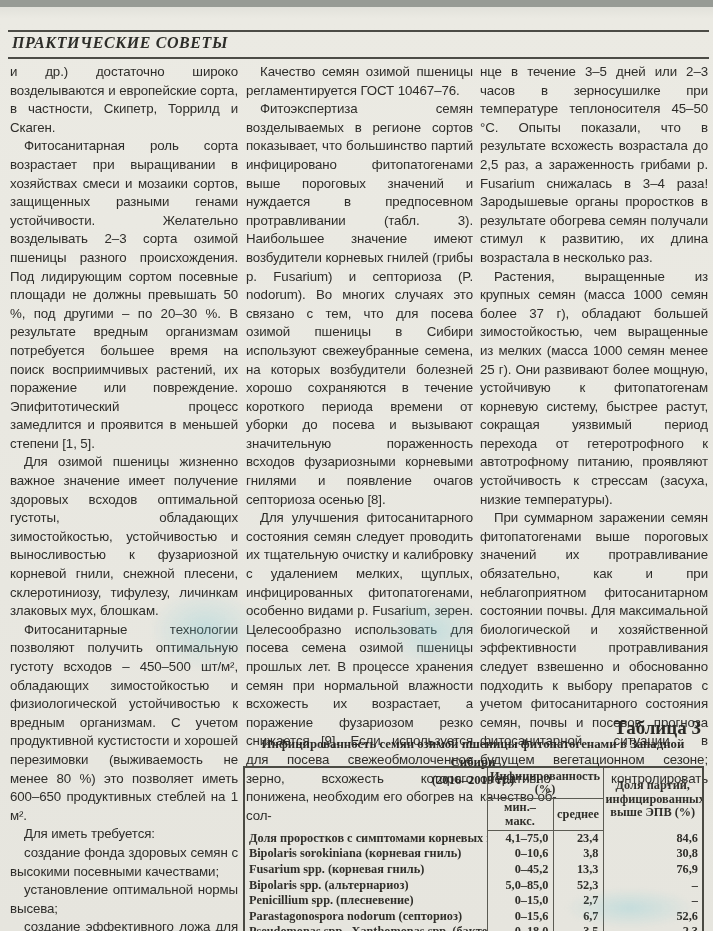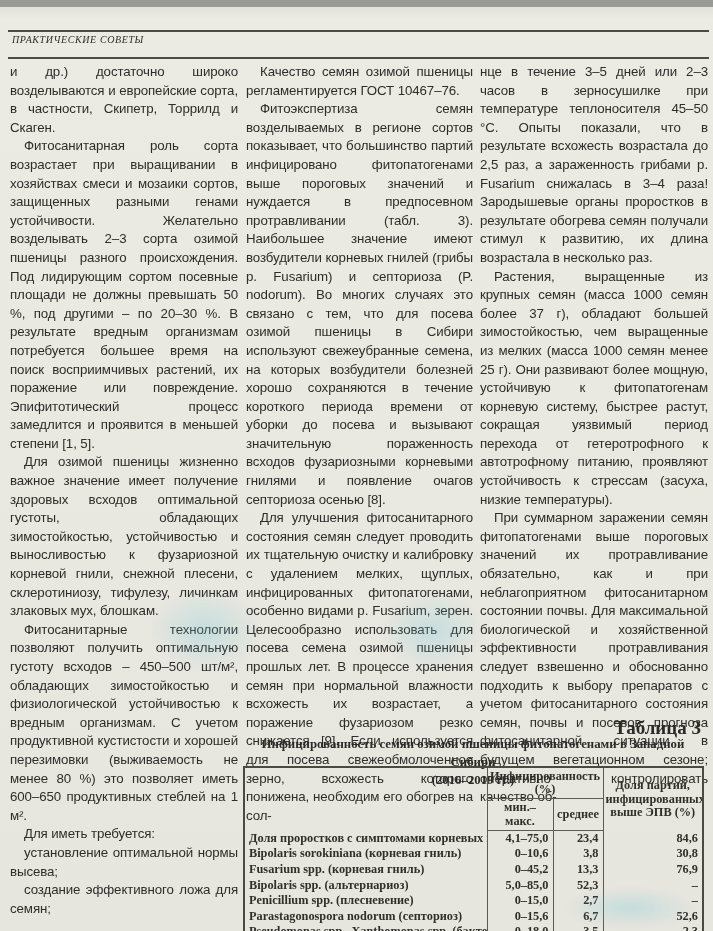--- a/index.html
+++ b/index.html
@@ -12,22 +12,22 @@
     font-family:"Liberation Sans",sans-serif;
     color:#2d2c29;
   }
   .scan-edge{position:absolute;top:0;left:0;right:0;height:7px;background:#979b95;}
   .rule{position:absolute;left:8px;right:4px;height:2px;background:#4c4c46;}
   .rule-top{top:30px;}
   .rule-bottom{top:57px;}
   .masthead{
     position:absolute;left:12px;top:34px;
     font-family:"Liberation Serif",serif;
-    font-style:italic;font-weight:normal;
-    font-size:10px;letter-spacing:.6px;color:#2e2e2a;
+    font-style:italic;font-weight:bold;
+    font-size:16px;letter-spacing:.6px;color:#2e2e2a;
   }
   .col{position:absolute;top:63px;width:228px;}
   .col1{left:10px;}
   .col2{left:246px;width:227px;}
   .col3{left:480px;}
   .para{
     margin:0;font-size:13.3px;line-height:18.6px;
     text-align:justify;text-indent:14px;
     color:#2e2d2a;letter-spacing:-0.1px;
   }
@@ -77,20 +77,21 @@
   <div class="rule rule-top"></div>
   <div class="masthead">ПРАКТИЧЕСКИЕ СОВЕТЫ</div>
   <div class="rule rule-bottom"></div>
 
   <div class="col col1">
       <p class="para">и др.) достаточно широко возделываются и европейские сорта, в частности, Скипетр, Торрилд и Скаген.</p>
       <p class="para">Фитосанитарная роль сорта возрастает при выращивании в хозяйствах смеси и мозаики сортов, защищенных разными генами устойчивости. Желательно возделывать 2–3 сорта озимой пшеницы разного происхождения. Под лидирующим сортом посевные площади не должны превышать 50 %, под другими – по 20–30 %. В результате вредным организмам потребуется большее время на поиск восприимчивых растений, их поражение или повреждение. Эпифитотический процесс замедлится и проявится в меньшей степени [1, 5].</p>
       <p class="para">Для озимой пшеницы жизненно важное значение имеет получение здоровых всходов оптимальной густоты, обладающих зимостойкостью, устойчивостью и выносливостью к фузариозной корневой гнили, снежной плесени, склеротиниозу, тифулезу, личинкам злаковых мух, блошкам.</p>
       <p class="para">Фитосанитарные технологии позволяют получить оптимальную густоту всходов – 450–500 шт/м², обладающих зимостойкостью и физиологической устойчивостью к вредным организмам. С учетом продуктивной кустистости и хорошей перезимовки (выживаемость не менее 80 %) это позволяет иметь 600–650 продуктивных стеблей на 1 м².</p>
       <p class="para">Для иметь требуется:</p>
+      <p class="para">создание фонда здоровых семян с высокими посевными качествами;</p>
       <p class="para">установление оптимальной нормы высева;</p>
       <p class="para">создание эффективного ложа для семян;</p>
     </div>
   <div class="col col2">
       <p class="para">Качество семян озимой пшеницы регламентируется ГОСТ 10467–76.</p>
       <p class="para">Фитоэкспертиза семян возделываемых в регионе сортов показывает, что большинство партий инфицировано фитопатогенами выше пороговых значений и нуждается в предпосевном протравливании (табл. 3). Наибольшее значение имеют возбудители корневых гнилей (грибы р. Fusarium) и септориоза (P. nodorum). Во многих случаях это связано с тем, что для посева озимой пшеницы в Сибири используют свежеубранные семена, на которых возбудители болезней хорошо сохраняются в течение короткого периода времени от уборки до посева и вызывают значительную пораженность всходов фузариозными корневыми гнилями и появление очагов септориоза осенью [8].</p>
       <p class="para">Для улучшения фитосанитарного состояния семян следует проводить их тщательную очистку и калибровку с удалением мелких, щуплых, инфицированных фитопатогенами, особенно видами р. Fusarium, зерен. Целесообразно использовать для посева семена озимой пшеницы прошлых лет. В процессе хранения семян при нормальной влажности всхожесть их возрастает, а поражение фузариозом резко снижается [9]. Если используется для посева свежеобмолоченное зерно, всхожесть которого понижена, необходим его обогрев на сол-</p>
     </div>
   <div class="col col3">
       <p class="para">нце в течение 3–5 дней или 2–3 часов в зерносушилке при температуре теплоносителя 45–50 °С. Опыты показали, что в результате всхожесть возрастала до 2,5 раз, а зараженность грибами р. Fusarium снижалась в 3–4 раза! Зародышевые органы проростков в результате обогрева семян получали стимул к развитию, их длина возрастала в несколько раз.</p>

